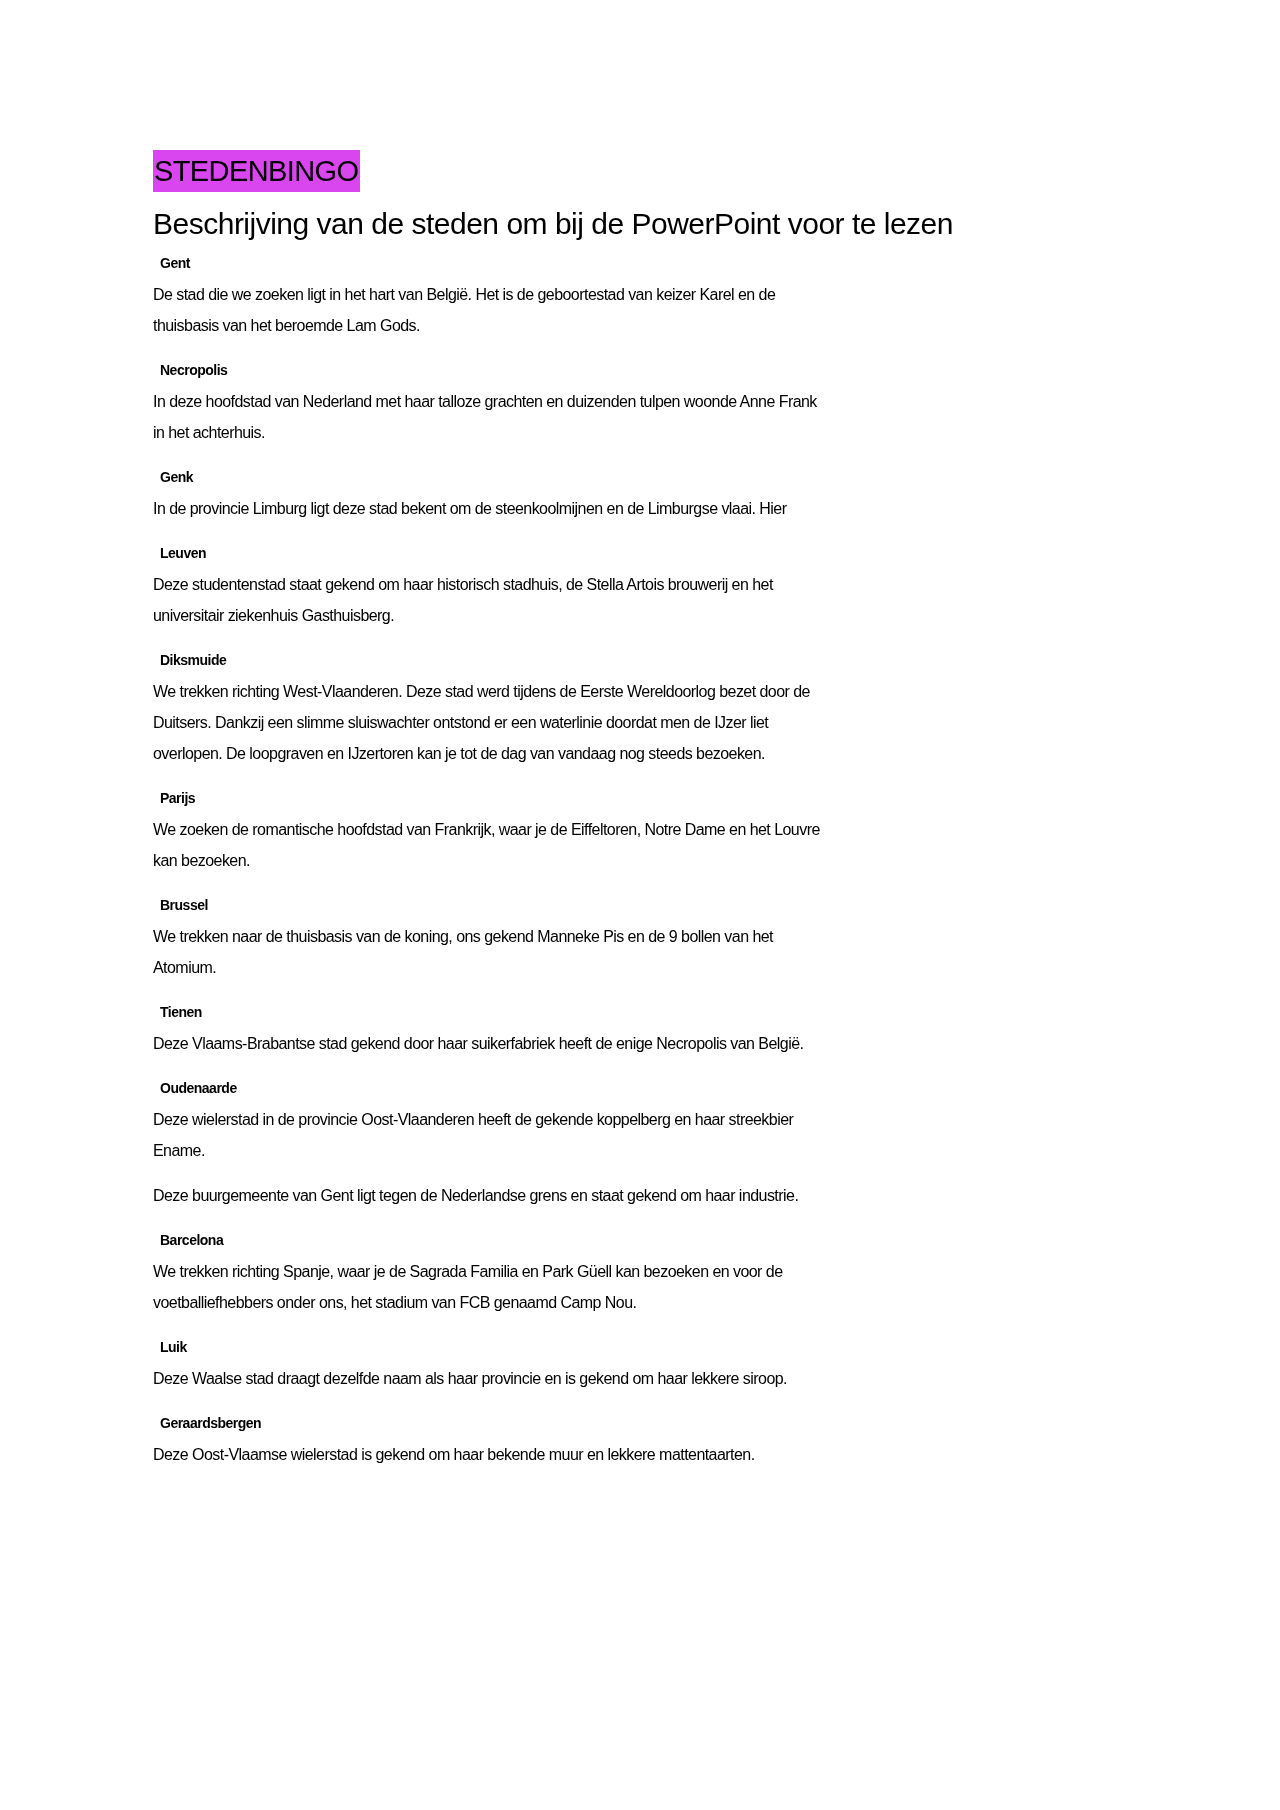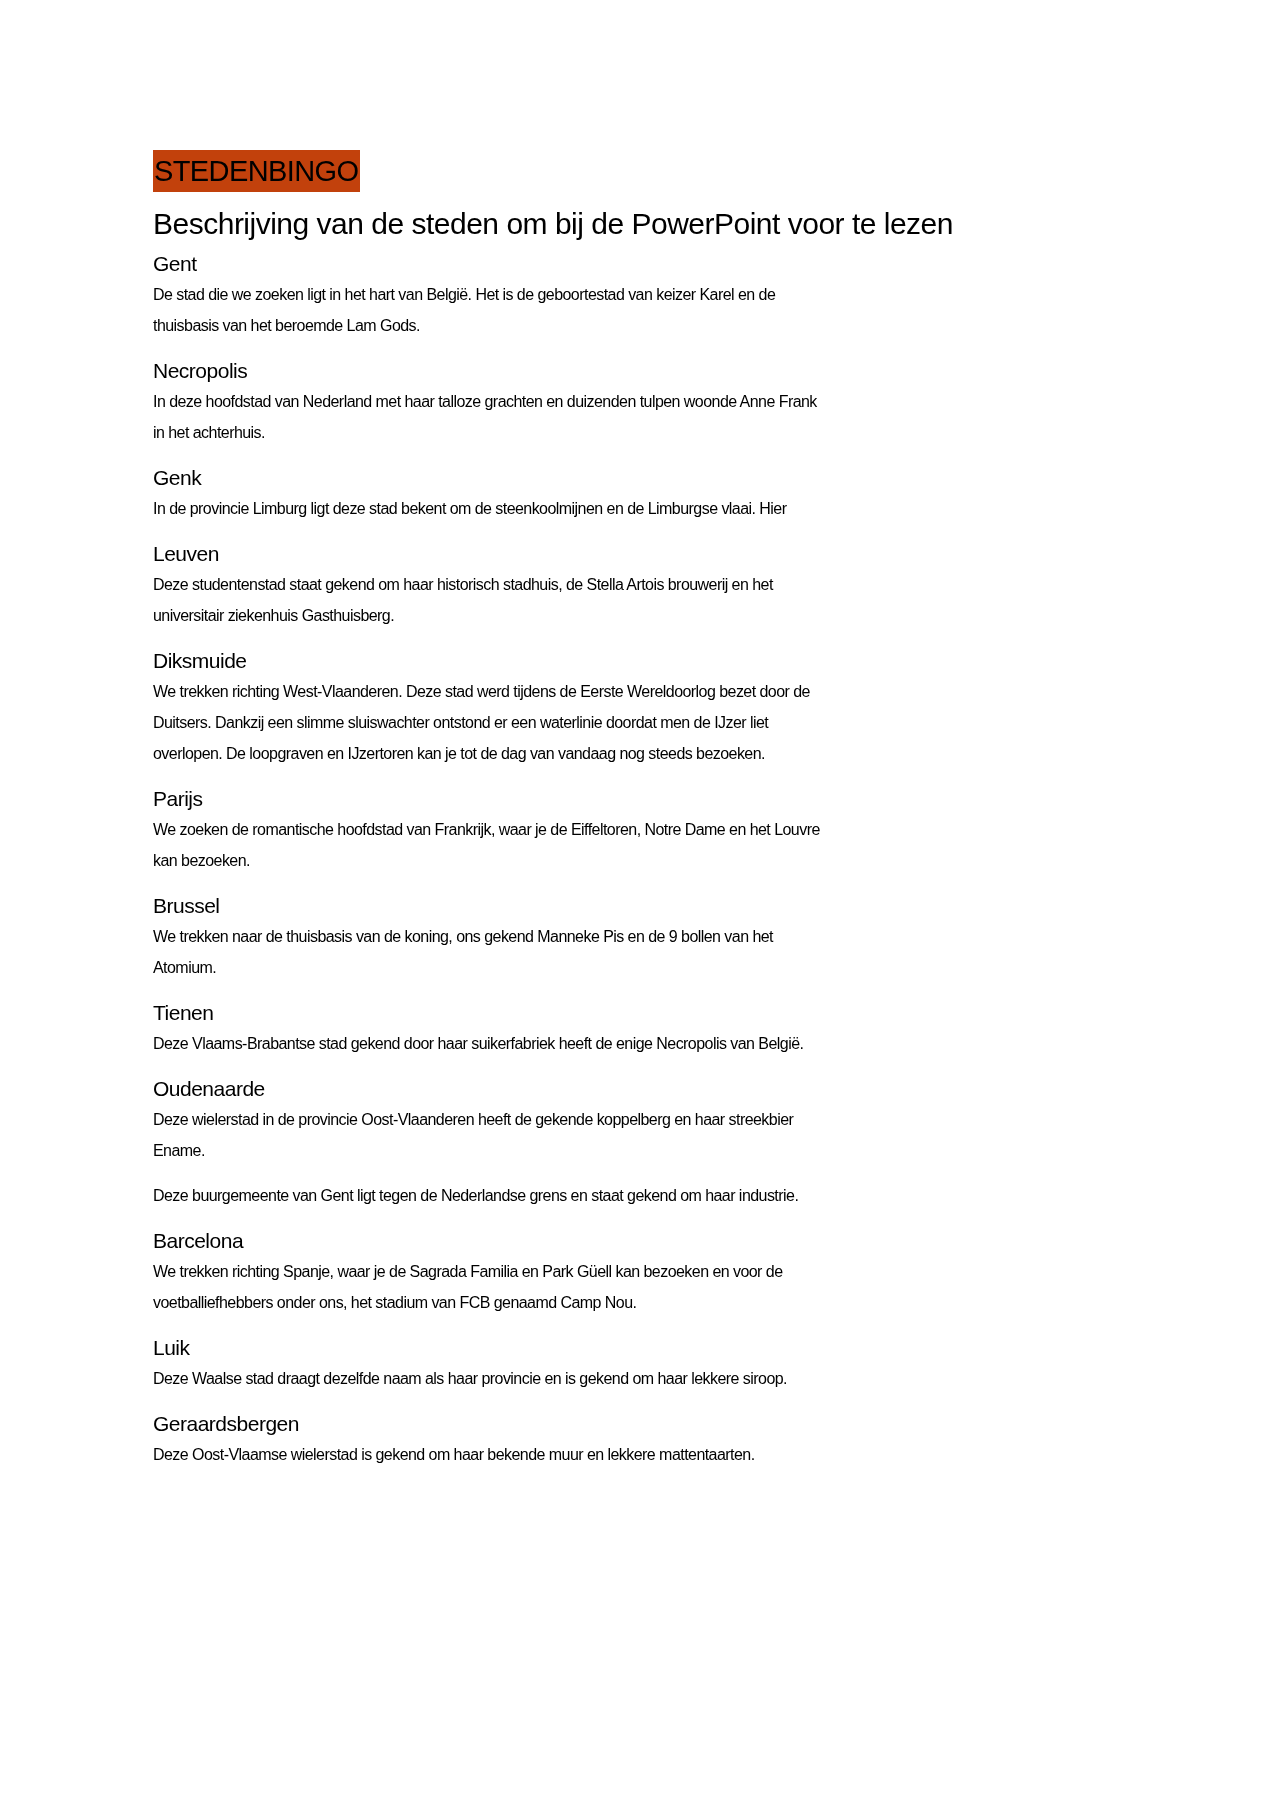--- a/index.html
+++ b/index.html
@@ -1,25 +1,25 @@
 <!DOCTYPE html>
 <html><head>
 <meta charset="utf-8">
 <style>
   html, body { margin: 0; padding: 0; background: #ffffff; }
   body { width: 1280px; height: 1810px; position: relative; overflow: hidden;
          font-family: "Liberation Sans", "DejaVu Sans", sans-serif; color: #000; }
   .page { position: absolute; left: 153px; top: 150px; width: 1000px; }
   .title-wrap { height: 44px; }
-  .title { display: inline-block; background: #c2410c; font-size: 29px; line-height: 42px;
+  .title { display: inline-block; background: #d946ef; font-size: 29px; line-height: 42px;
            letter-spacing: -0.6px; padding: 0 1px; }
   .subtitle { font-size: 30px; line-height: 44px; letter-spacing: -0.5px; margin-top: 8px; }
   .section { margin-bottom: 14px; }
   .section:first-of-type { margin-top: 2px; }
-  .city { font-weight: normal; font-size: 21px; line-height: 31px; letter-spacing: -0.5px; }
+  .city { font-weight: bold; font-size: 14px; line-height: 31px; letter-spacing: -0.5px; margin-left: 7px; }
   .desc-line { display: block; font-size: 16px; line-height: 31px; letter-spacing: -0.55px; white-space: nowrap; }
 </style>
 </head>
 <body>
 
 <div class="page">
   <div class="title-wrap">
     <span class="title">STEDENBINGO</span>
   </div>
   <div class="subtitle">Beschrijving van de steden om bij de PowerPoint voor te lezen</div>

